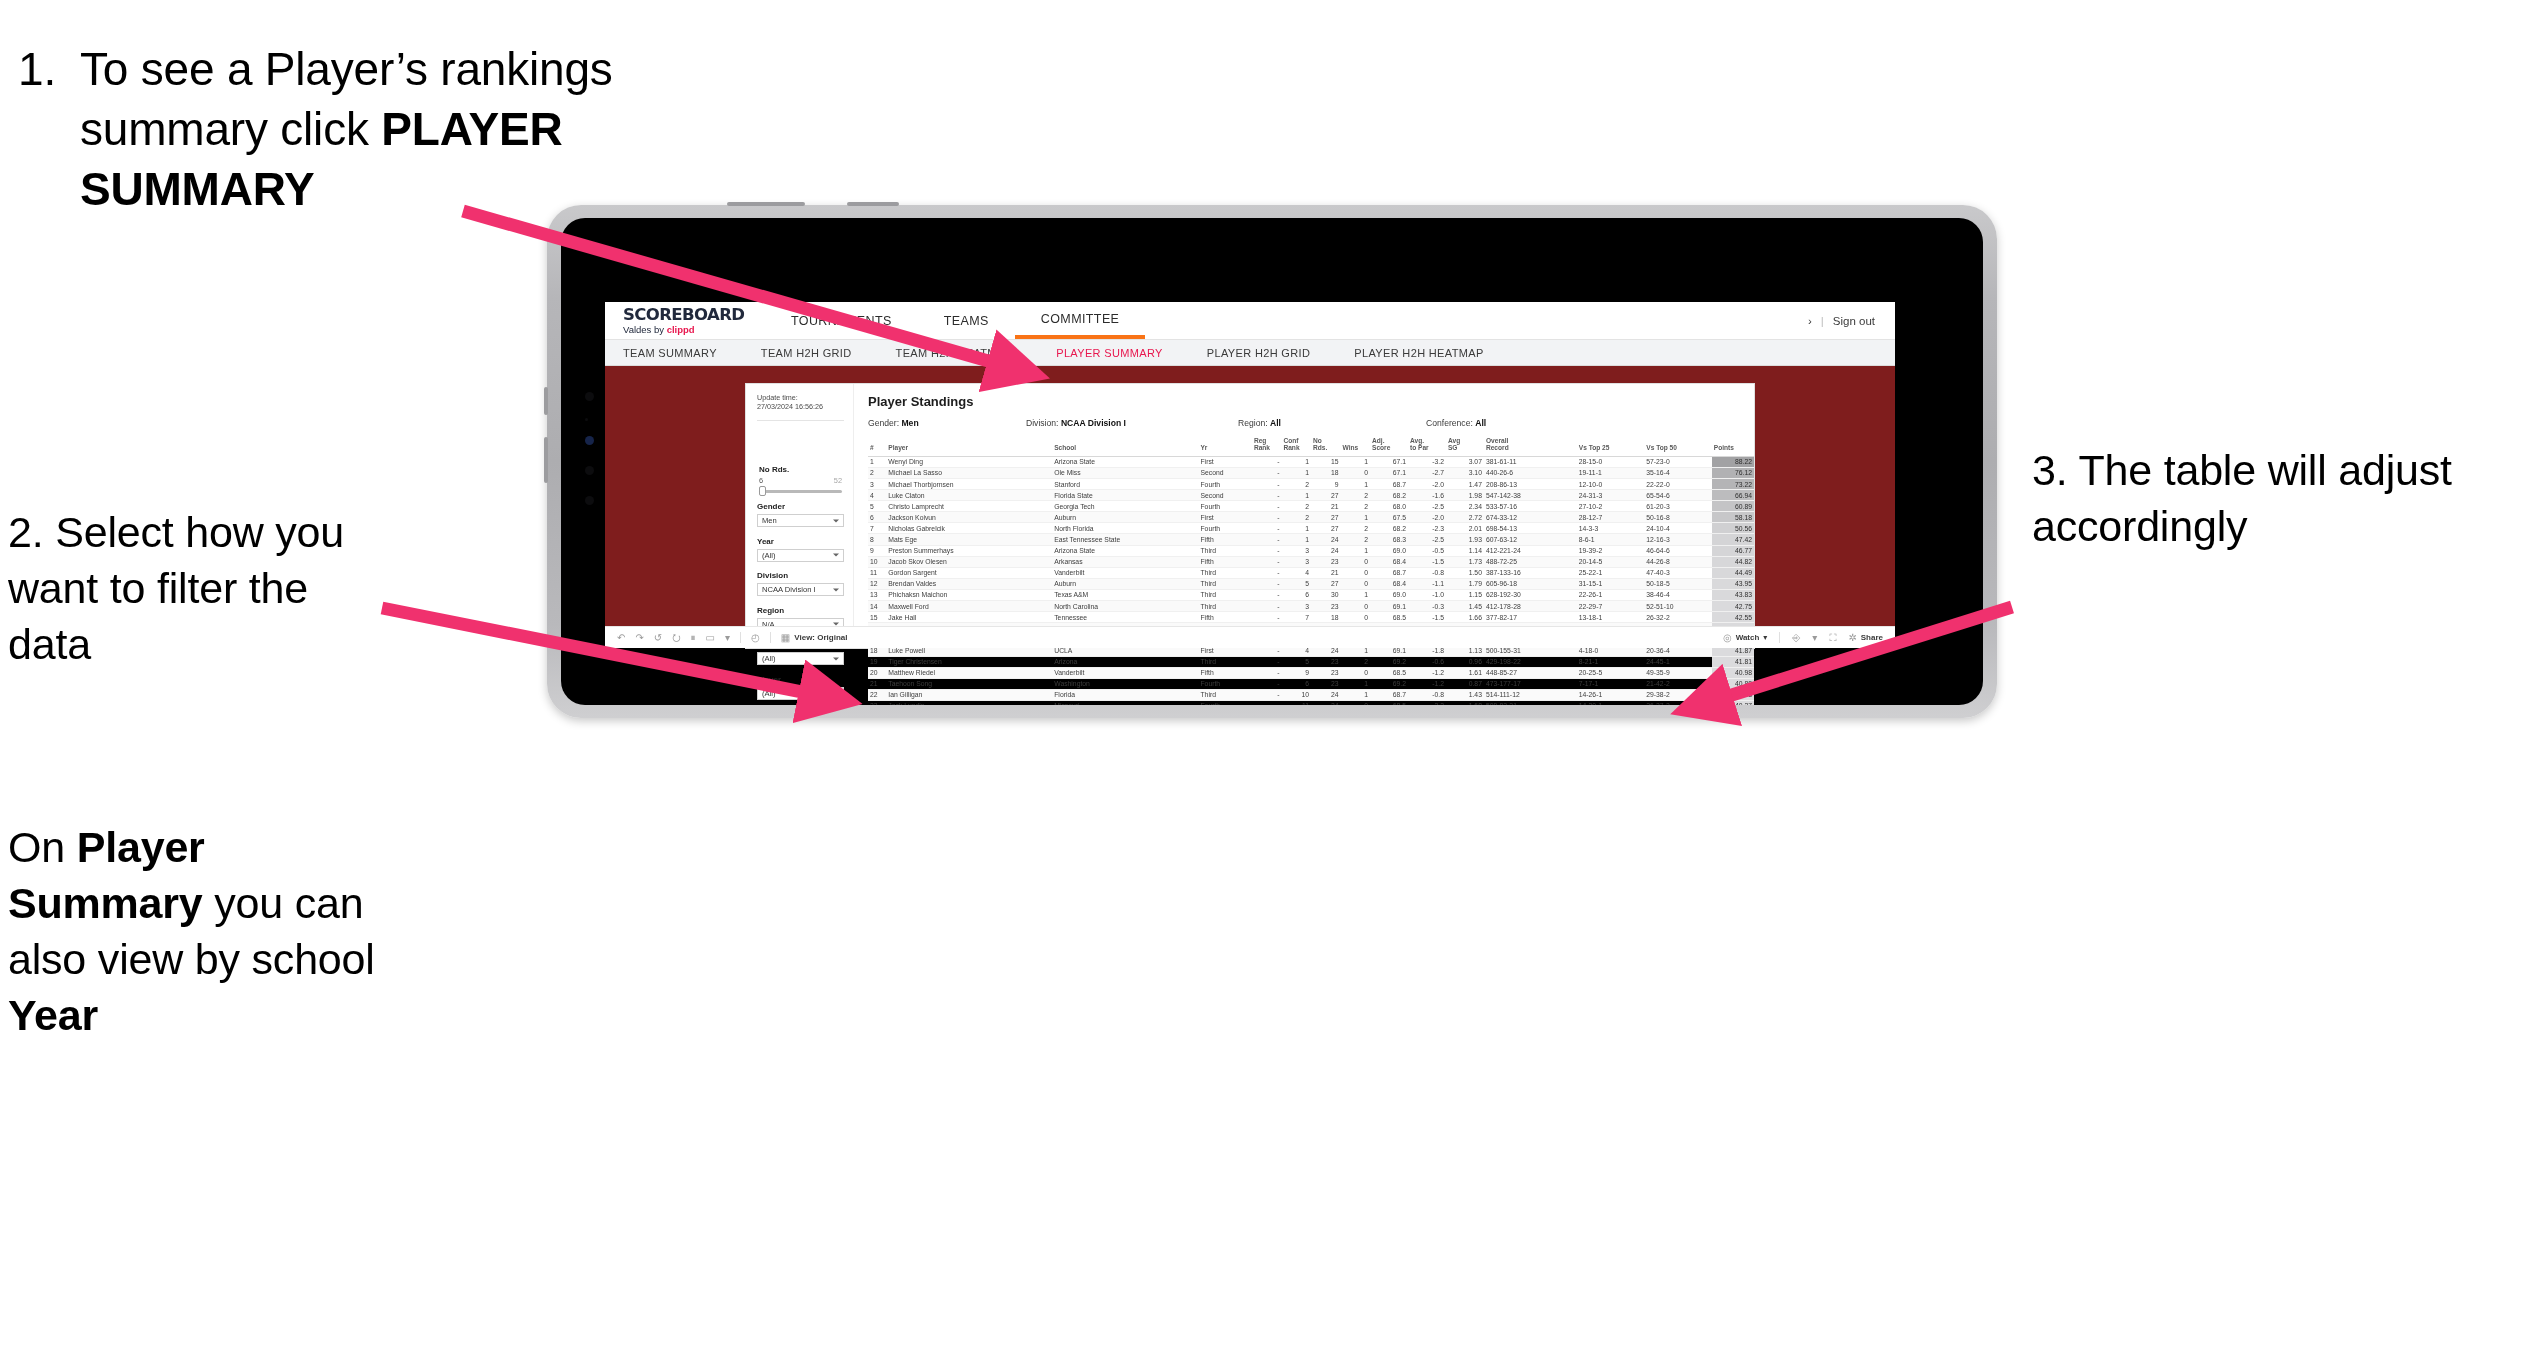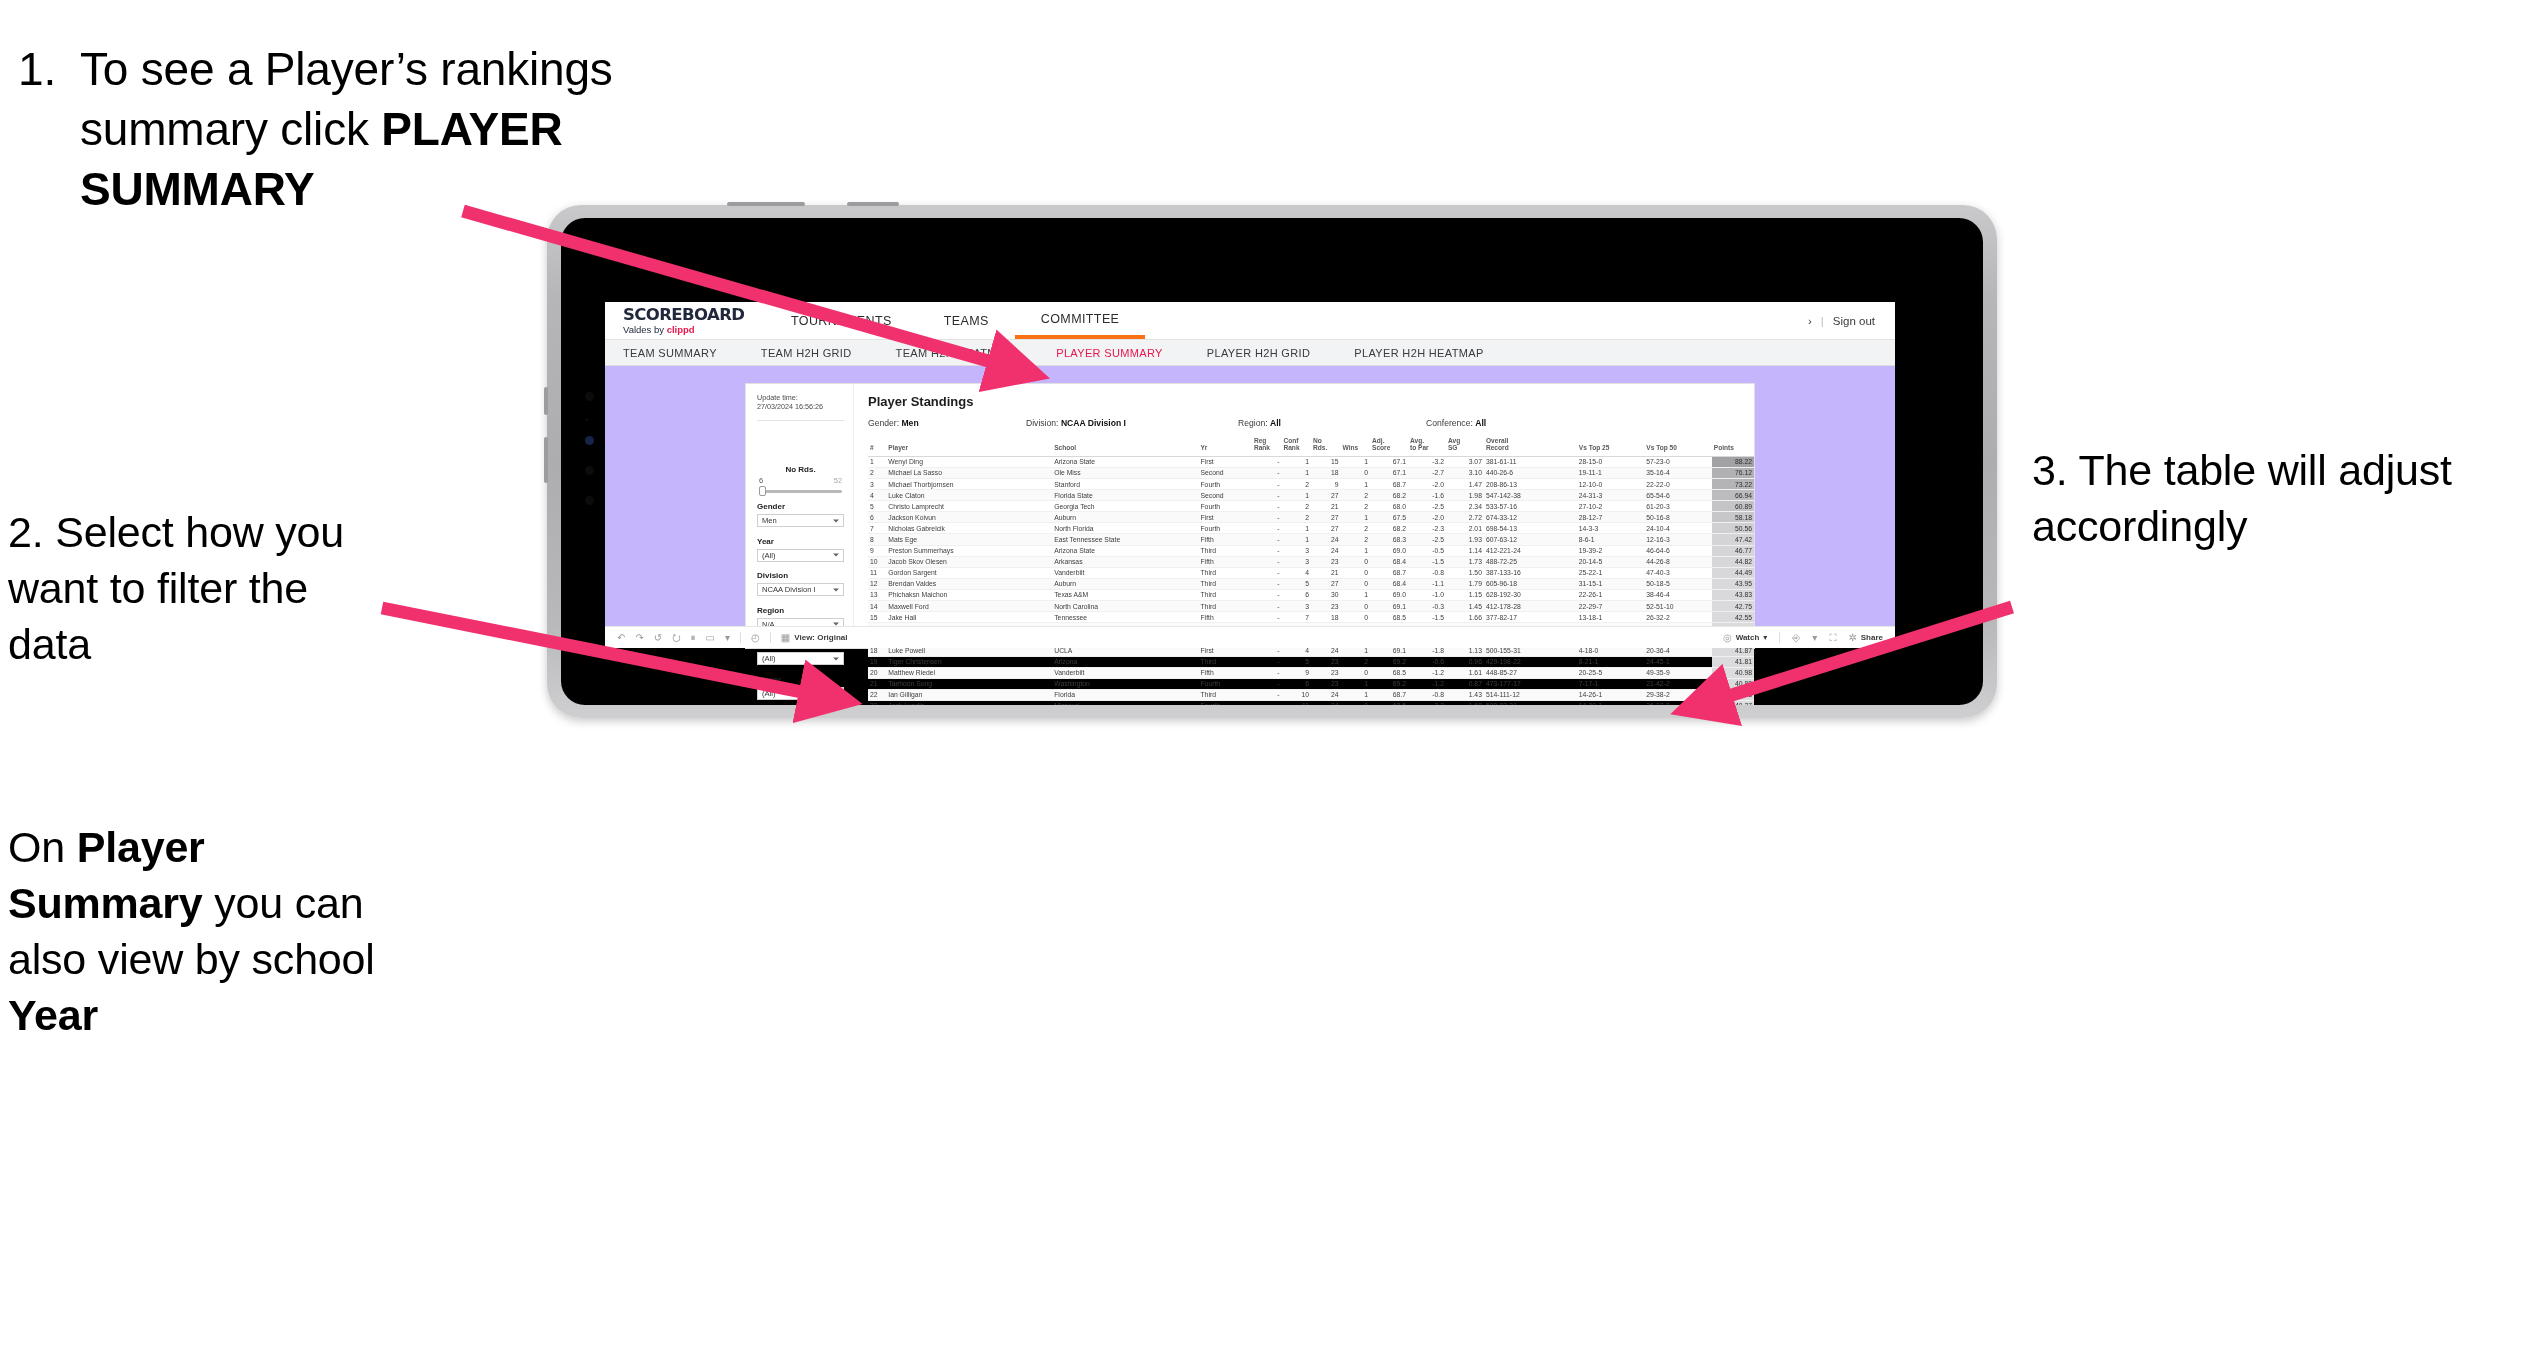--- a/index.html
+++ b/index.html
@@ -84,34 +84,34 @@
   .sub-tabs {
     height: 26px; background: #f2f3f5; display: flex; align-items: center;
     border-bottom: 1px solid #dcdcdc; padding-left: 18px; gap: 0;
   }
   .sub-tab {
     font-size: 11px; color: #3a3a3a; letter-spacing: .35px; padding: 0 22px;
   }
   .sub-tab:first-child { padding-left: 0; padding-right: 22px; }
   .sub-tab.active { color: #e8174e; }
 
-  .canvas { position: relative; height: 282px; background: #c4b5fd; padding-top: 18px; }
+  .canvas { position: relative; height: 282px; background: #7f1d1d; padding-top: 18px; }
   .sheet {
     margin: 0 auto; width: 1008px; height: 264px; background: #fff;
     display: flex; box-shadow: 0 0 0 1px #e0e0e0;
   }
 
   
   .filters { width: 108px; padding: 9px 9px 0 11px; border-right: 1px solid #eee; }
   .upd { font-size: 7.2px; color: #4a4a4a; line-height: 9.4px; }
   .divider { height: 1px; background: #e4e4e4; margin: 8px 0 9px; }
   .fgroup { margin-bottom: 9.5px; }
   .flabel { font-size: 8px; color: #222; font-weight: 700; margin-bottom: 3px; }
   .slider-wrap { padding: 0 2px; }
-  .slider-title { font-size: 8px; color: #222; font-weight: 700; text-align: center; margin-bottom: 2px; margin-top: 44px; }
+  .slider-title { font-size: 8px; color: #222; font-weight: 700; text-align: left; margin-bottom: 2px; margin-top: 44px; }
   .slider-vals { display: flex; justify-content: space-between; font-size: 7.4px; color: #555; }
   .slider-vals .max { color: #a5a5a5; }
   .track { position: relative; height: 3px; background: #b9b9b9; border-radius: 2px; margin-top: 5px; }
   .knob {
     position: absolute; left: 0; top: -3.5px; width: 7px; height: 10px;
     background: #fff; border: 1px solid #9a9a9a; border-radius: 2px;
   }
   .select {
     height: 13px; border: 1px solid #cfcfcf; background: #fff;
     font-size: 7.6px; color: #333; display: flex; align-items: center;

